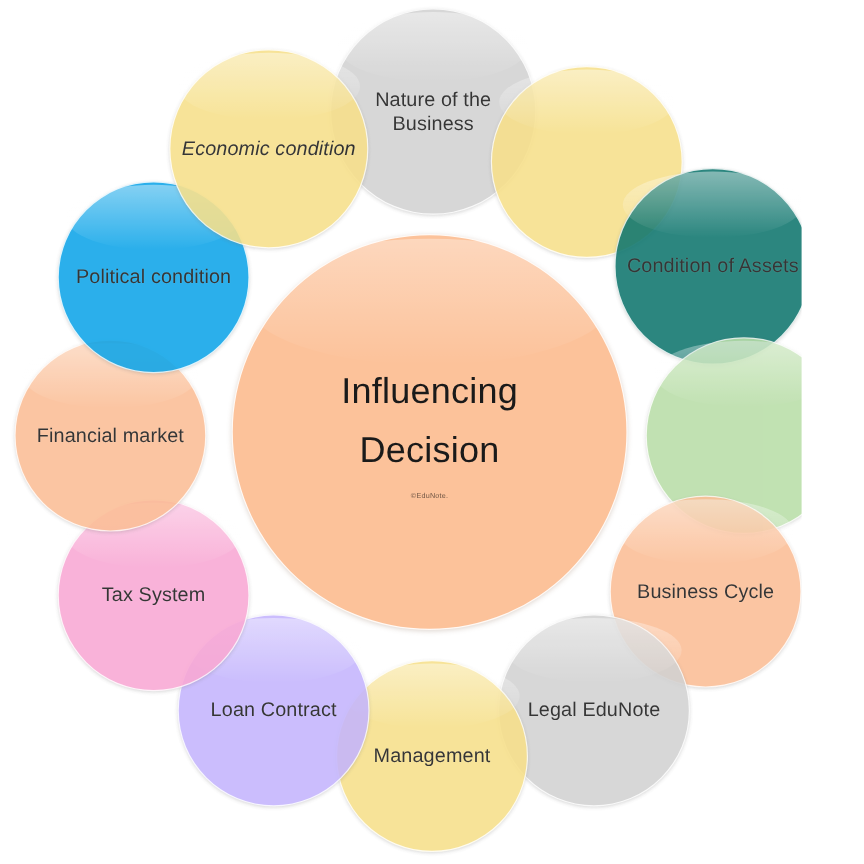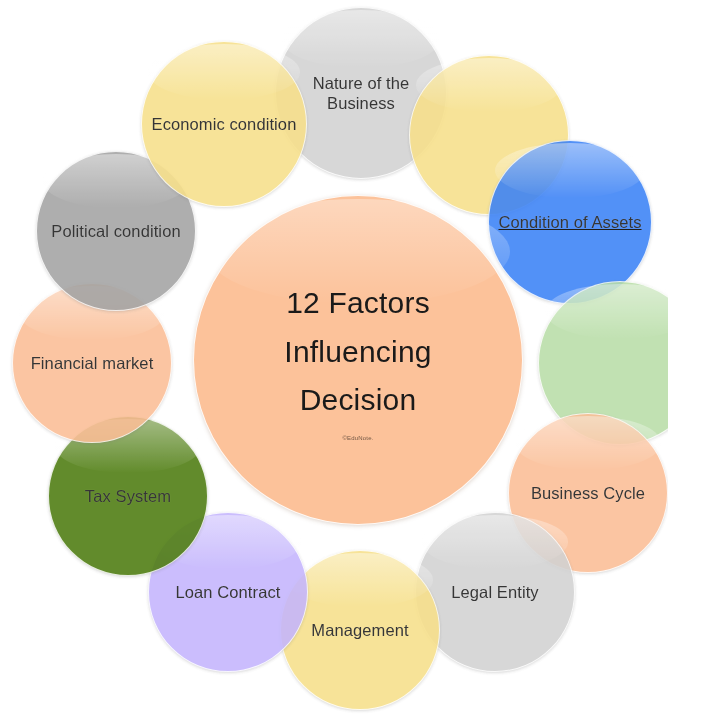--- a/index.html
+++ b/index.html
@@ -93,62 +93,61 @@
 <div id="diagram-stage" style="background: rgb(255, 255, 255);">
 
   <div id="satellite-layer">
       <div class="satellite" style="left: 275px; top: 7px; width: 172px; height: 172px; background: rgb(210, 210, 210); opacity: 0.88; z-index: 5;">
         <span class="cap"></span>
         <span class="sat-label">Nature of the Business</span>
       </div>
       <div class="satellite" style="left: 409px; top: 55px; width: 160px; height: 160px; background: rgb(247, 224, 138); opacity: 0.88; z-index: 6;">
         <span class="cap"></span>
       </div>
-      <div class="satellite" style="left: 488px; top: 140px; width: 164px; height: 164px; background: #3b82f6; opacity: 0.88; z-index: 7; text-decoration: underline;">
+      <div class="satellite" style="left: 512px; top: 140px; width: 164px; height: 164px; background: #0f766e; opacity: 0.88; z-index: 7;">
         <span class="cap"></span>
         <span class="sat-label">Condition of Assets</span>
       </div>
       <div class="satellite" style="left: 538px; top: 281px; width: 164px; height: 164px; background: rgb(185, 222, 168); opacity: 0.88; z-index: 8;">
         <span class="cap"></span>
       </div>
       <div class="satellite" style="left: 508px; top: 413px; width: 160px; height: 160px; background: rgb(251, 190, 150); opacity: 0.88; z-index: 9;">
         <span class="cap"></span>
         <span class="sat-label">Business Cycle</span>
       </div>
       <div class="satellite" style="left: 415px; top: 512px; width: 160px; height: 160px; background: rgb(210, 210, 210); opacity: 0.88; z-index: 10;">
         <span class="cap"></span>
-        <span class="sat-label">Legal Entity</span>
+        <span class="sat-label">Legal EduNote</span>
       </div>
       <div class="satellite" style="left: 280px; top: 550px; width: 160px; height: 160px; background: rgb(247, 224, 138); opacity: 0.88; z-index: 11;">
         <span class="cap"></span>
         <span class="sat-label">Management</span>
       </div>
       <div class="satellite" style="left: 148px; top: 512px; width: 160px; height: 160px; background: #c4b5fd; opacity: 0.88; z-index: 12;">
         <span class="cap"></span>
         <span class="sat-label">Loan Contract</span>
       </div>
-      <div class="satellite" style="left: 48px; top: 416px; width: 160px; height: 160px; background: #4d7c0f; opacity: 0.88; z-index: 13;">
+      <div class="satellite" style="left: 48px; top: 416px; width: 160px; height: 160px; background: #f9a8d4; opacity: 0.88; z-index: 13;">
         <span class="cap"></span>
         <span class="sat-label">Tax System</span>
       </div>
       <div class="satellite" style="left: 12px; top: 283px; width: 160px; height: 160px; background: rgb(251, 190, 150); opacity: 0.88; z-index: 14;">
         <span class="cap"></span>
         <span class="sat-label">Financial market</span>
       </div>
-      <div class="satellite" style="left: 36px; top: 151px; width: 160px; height: 160px; background: #a3a3a3; opacity: 0.88; z-index: 15;">
+      <div class="satellite" style="left: 48px; top: 151px; width: 160px; height: 160px; background: #0ea5e9; opacity: 0.88; z-index: 15;">
         <span class="cap"></span>
         <span class="sat-label">Political condition</span>
       </div>
-      <div class="satellite" style="left: 141px; top: 41px; width: 166px; height: 166px; background: rgb(247, 224, 138); opacity: 0.88; z-index: 16;">
+      <div class="satellite" style="left: 141px; top: 41px; width: 166px; height: 166px; background: rgb(247, 224, 138); opacity: 0.88; z-index: 16; font-style: italic;">
         <span class="cap"></span>
         <span class="sat-label">Economic condition</span>
       </div>
     </div>
 
   <div id="center-circle" style="left: 193px; top: 195px; width: 330px; height: 330px; background: rgb(252, 194, 154);">
     <span class="cap"></span>
-    <div class="center-text">12 Factors</div>
     <div class="center-text">Influencing</div>
     <div class="center-text">Decision</div>
     <div class="center-attribution">©EduNote.</div>
   </div>
 
 </div>
 
 </body></html>

